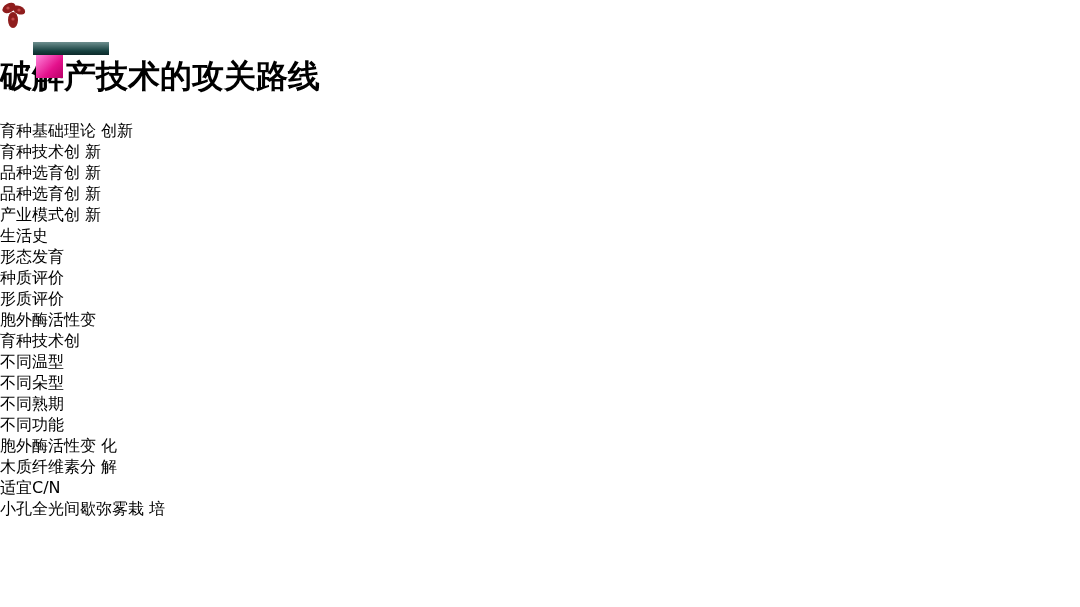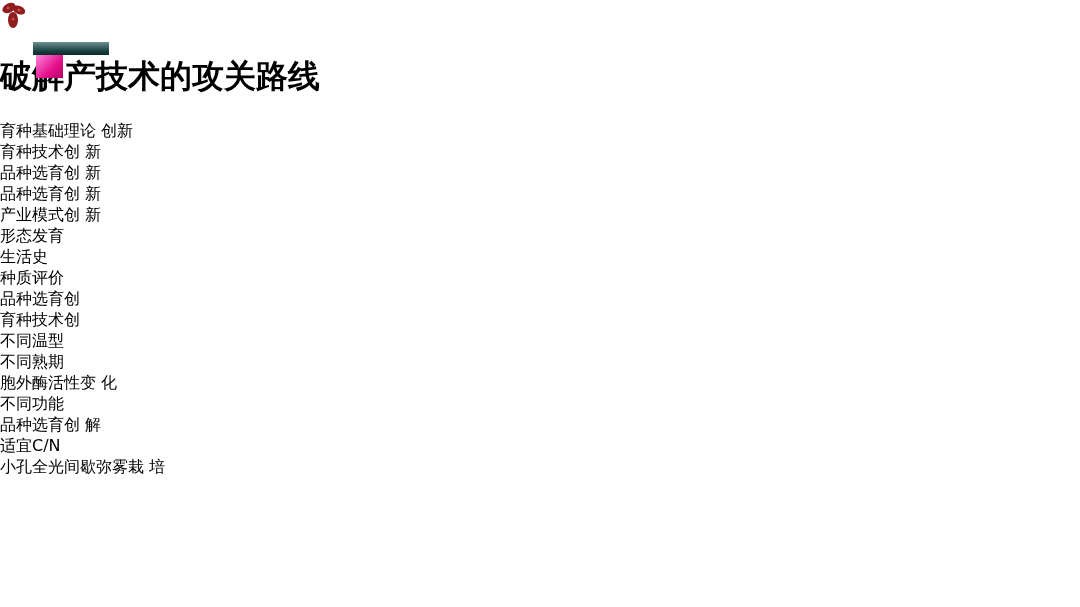--- a/index.html
+++ b/index.html
@@ -113,37 +113,39 @@
 新</div>
   </div>
 
   
   <div class="arrow" style="top:186px"></div>
   <div class="arrow" style="top:286px"></div>
   <div class="arrow" style="top:388px"></div>
   <div class="arrow" style="top:488px"></div>
 
   
+  <div class="box green" style="left:322px;top:116px;width:170px">生活史</div>
   <div class="box green" style="left:512px;top:116px;width:158px">形态发育</div>
-  <div class="box green" style="left:322px;top:116px;width:170px">生活史</div>
   <div class="box green" style="left:682px;top:116px;width:160px">种质评价</div>
+  <div class="box green" style="left:852px;top:116px;width:163px">形质评价</div>
 
   
-  <div class="box blue" style="left:490px;top:214px;width:158px">品种选育创</div>
+  <div class="box blue" style="left:490px;top:214px;width:158px">胞外酶活性变</div>
   <div class="box blue" style="left:655px;top:214px;width:153px">育种技术创</div>
 
   
   <div class="box purple" style="left:322px;top:318px;width:178px">不同温型</div>
+  <div class="box purple" style="left:512px;top:318px;width:158px">不同朵型</div>
   <div class="box purple" style="left:682px;top:318px;width:158px">不同熟期</div>
+  <div class="box purple" style="left:852px;top:318px;width:158px">不同功能</div>
+
+  
   <div class="box purple" style="left:332px;top:420px;width:168px">胞外酶活性变
 化</div>
-
-  
-  <div class="box purple" style="left:852px;top:318px;width:158px">不同功能</div>
-  <div class="box purple" style="left:522px;top:420px;width:156px">品种选育创
+  <div class="box purple" style="left:522px;top:420px;width:156px">木质纤维素分
 解</div>
   <div class="box purple" style="left:700px;top:420px;width:155px">适宜C/N</div>
 
   
   <div class="box crimson" style="left:325px;top:520px;width:215px;height:68px">小孔全光间歇弥雾栽
 培</div>
   
   
   
 

